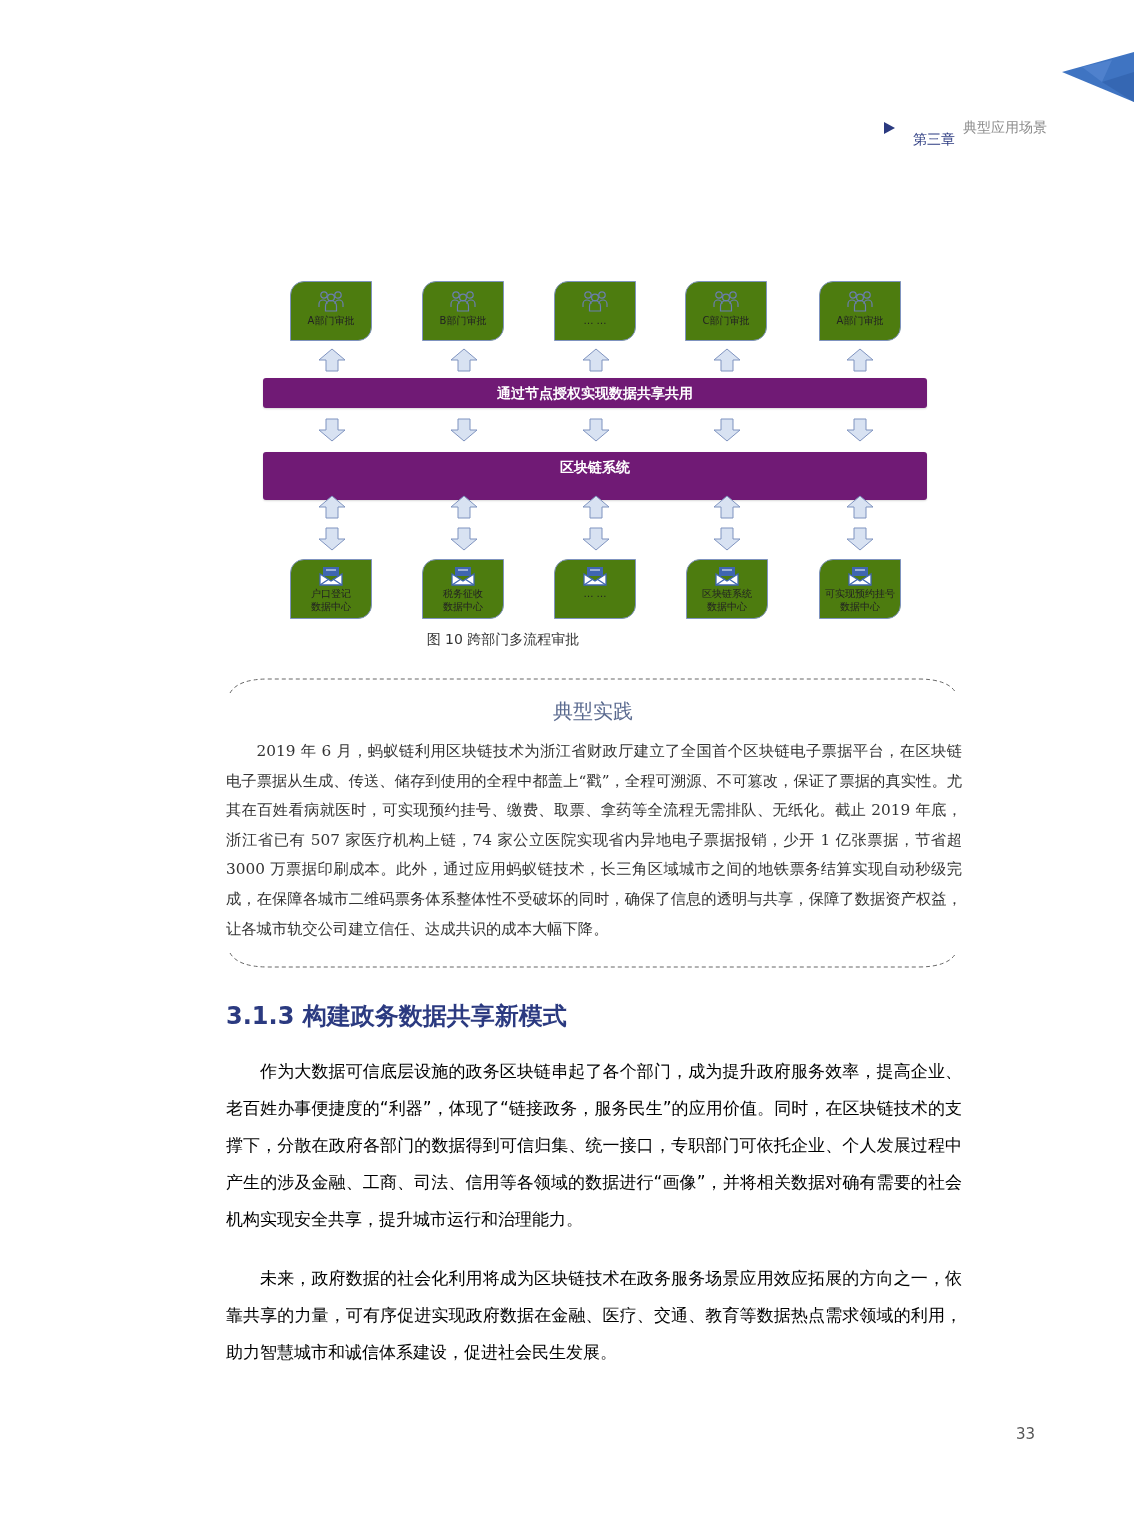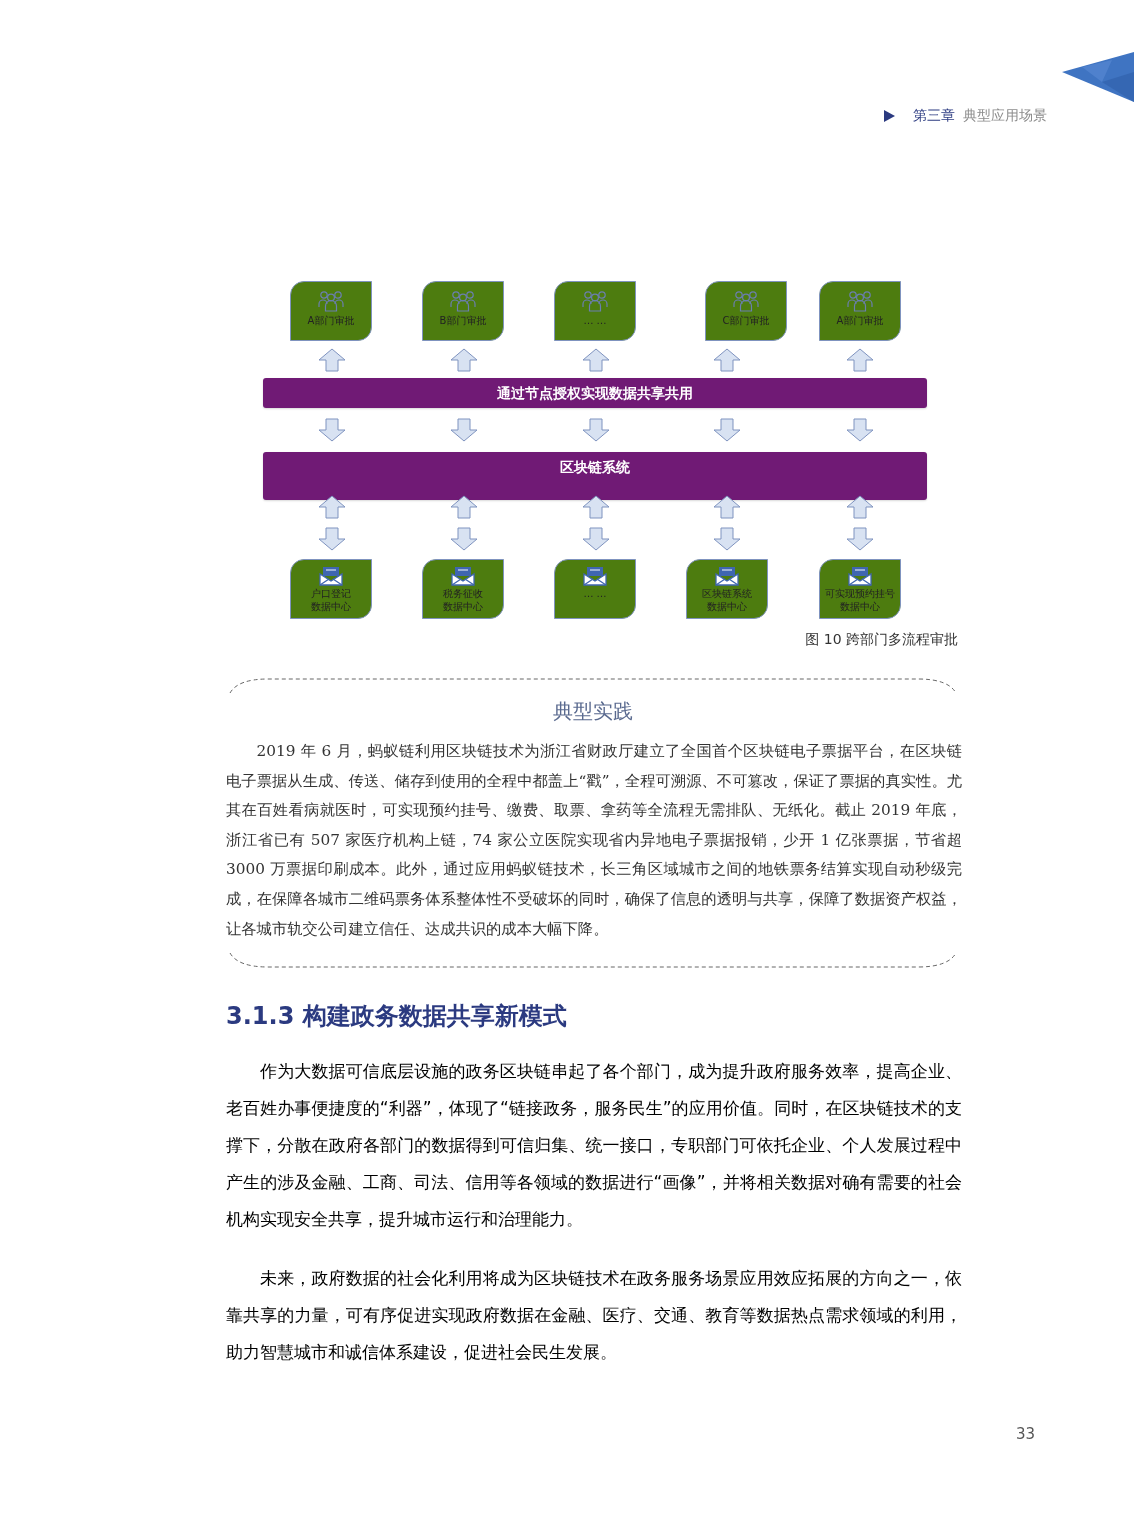--- a/index.html
+++ b/index.html
@@ -2,33 +2,33 @@
 <html><head>
 <meta charset="utf-8">
 <style>
   html, body { margin:0; padding:0; background:#ffffff; }
   body { width:1134px; height:1528px; position:relative; overflow:hidden;
          font-family:"DejaVu Sans","Liberation Sans",sans-serif; color:#333; }
 
   .corner-deco { position:absolute; left:1062px; top:52px; width:72px; height:50px; }
   .chapter-header { position:absolute; left:884px; top:107px; display:flex; align-items:center; font-size:14px; }
   .chapter-header .arrow { width:0; height:0; border-top:6px solid transparent; border-bottom:6px solid transparent; border-left:11px solid #2b3a80; margin-right:18px; }
-  .chapter-header .ch-num { color:#2b3a80; margin-right:8px; }
+  .chapter-header .ch-num { color:#2b3a80; margin-right:8px;margin-top:24px; }
   .chapter-header .ch-title { color:#8c8c8c; }
 
   
   .node { position:absolute; width:82px; height:60px; background:#4d7c0f; border:1px solid #7f93bf;
           border-radius:14px 0 14px 0; box-sizing:border-box; text-align:center; font-size:10px; color:#222; }
   .node .icon { display:block; margin:8px auto 2px; }
   .node .lbl { display:block; line-height:13px; }
   .node.bottom .icon { margin:6px auto 1px; }
   .bar { position:absolute; left:263px; width:664px; background:#701a75; color:#fff; font-weight:bold;
          font-size:14px; text-align:center; border-radius:3px; box-shadow:0 1px 2px rgba(0,0,0,0.15); }
   .arr { position:absolute; width:30px; height:24px; }
-  .fig-caption { position:absolute; left:0; width:958px; top:631px; text-align:right; font-size:14px; color:#333; padding-left:48px; box-sizing:border-box; }
+  .fig-caption { position:absolute; left:0; width:958px; top:631px; text-align:center; font-size:14px; color:#333; padding-left:48px; box-sizing:border-box; }
 
   
   .practice-frame { position:absolute; left:228px; top:677px; width:730px; height:292px; }
   .practice-title { position:absolute; left:0; width:1186px; top:698px; text-align:center; font-size:20px; color:#5a6a8f; }
   .practice-text { position:absolute; left:226px; top:737px; width:736px; font-family:"DejaVu Serif","Liberation Serif",serif;
                    font-size:15.3px; line-height:29.6px; color:#333; text-align:justify; text-indent:2em; }
 
   .section-heading { position:absolute; left:226px; top:1000px; font-size:24px; font-weight:bold; color:#2b3a80; }
   .body-para { position:absolute; left:226px; width:736px; font-size:17px; line-height:37px; color:#000000; text-align:justify; text-indent:2em; }
   .page-number { position:absolute; left:1016px; top:1425px; font-size:15px; color:#555; }
@@ -82,21 +82,21 @@
           <circle cx="7" cy="5" r="3.2"></circle>
           <circle cx="21" cy="5" r="3.2"></circle>
           <circle cx="14" cy="7.5" r="3.4"></circle>
           <path d="M2 17v-3a4 4 0 0 1 8 0"></path>
           <path d="M18 14a4 4 0 0 1 8 0v3"></path>
           <path d="M8.5 21v-5a5.5 5.5 0 0 1 11 0v5z"></path>
         </g>
       </svg>
     <span class="lbl">… …</span>
   </div>
-  <div class="node" style="left:685px;top:281px;margin-left:20px;">
+  <div class="node" style="left:685px;top:281px;">
     <svg class="icon" width="28" height="22" viewBox="0 0 28 22">
         <g fill="none" stroke="#6b7fb0" stroke-width="1.2">
           <circle cx="7" cy="5" r="3.2"></circle>
           <circle cx="21" cy="5" r="3.2"></circle>
           <circle cx="14" cy="7.5" r="3.4"></circle>
           <path d="M2 17v-3a4 4 0 0 1 8 0"></path>
           <path d="M18 14a4 4 0 0 1 8 0v3"></path>
           <path d="M8.5 21v-5a5.5 5.5 0 0 1 11 0v5z"></path>
         </g>
       </svg>

